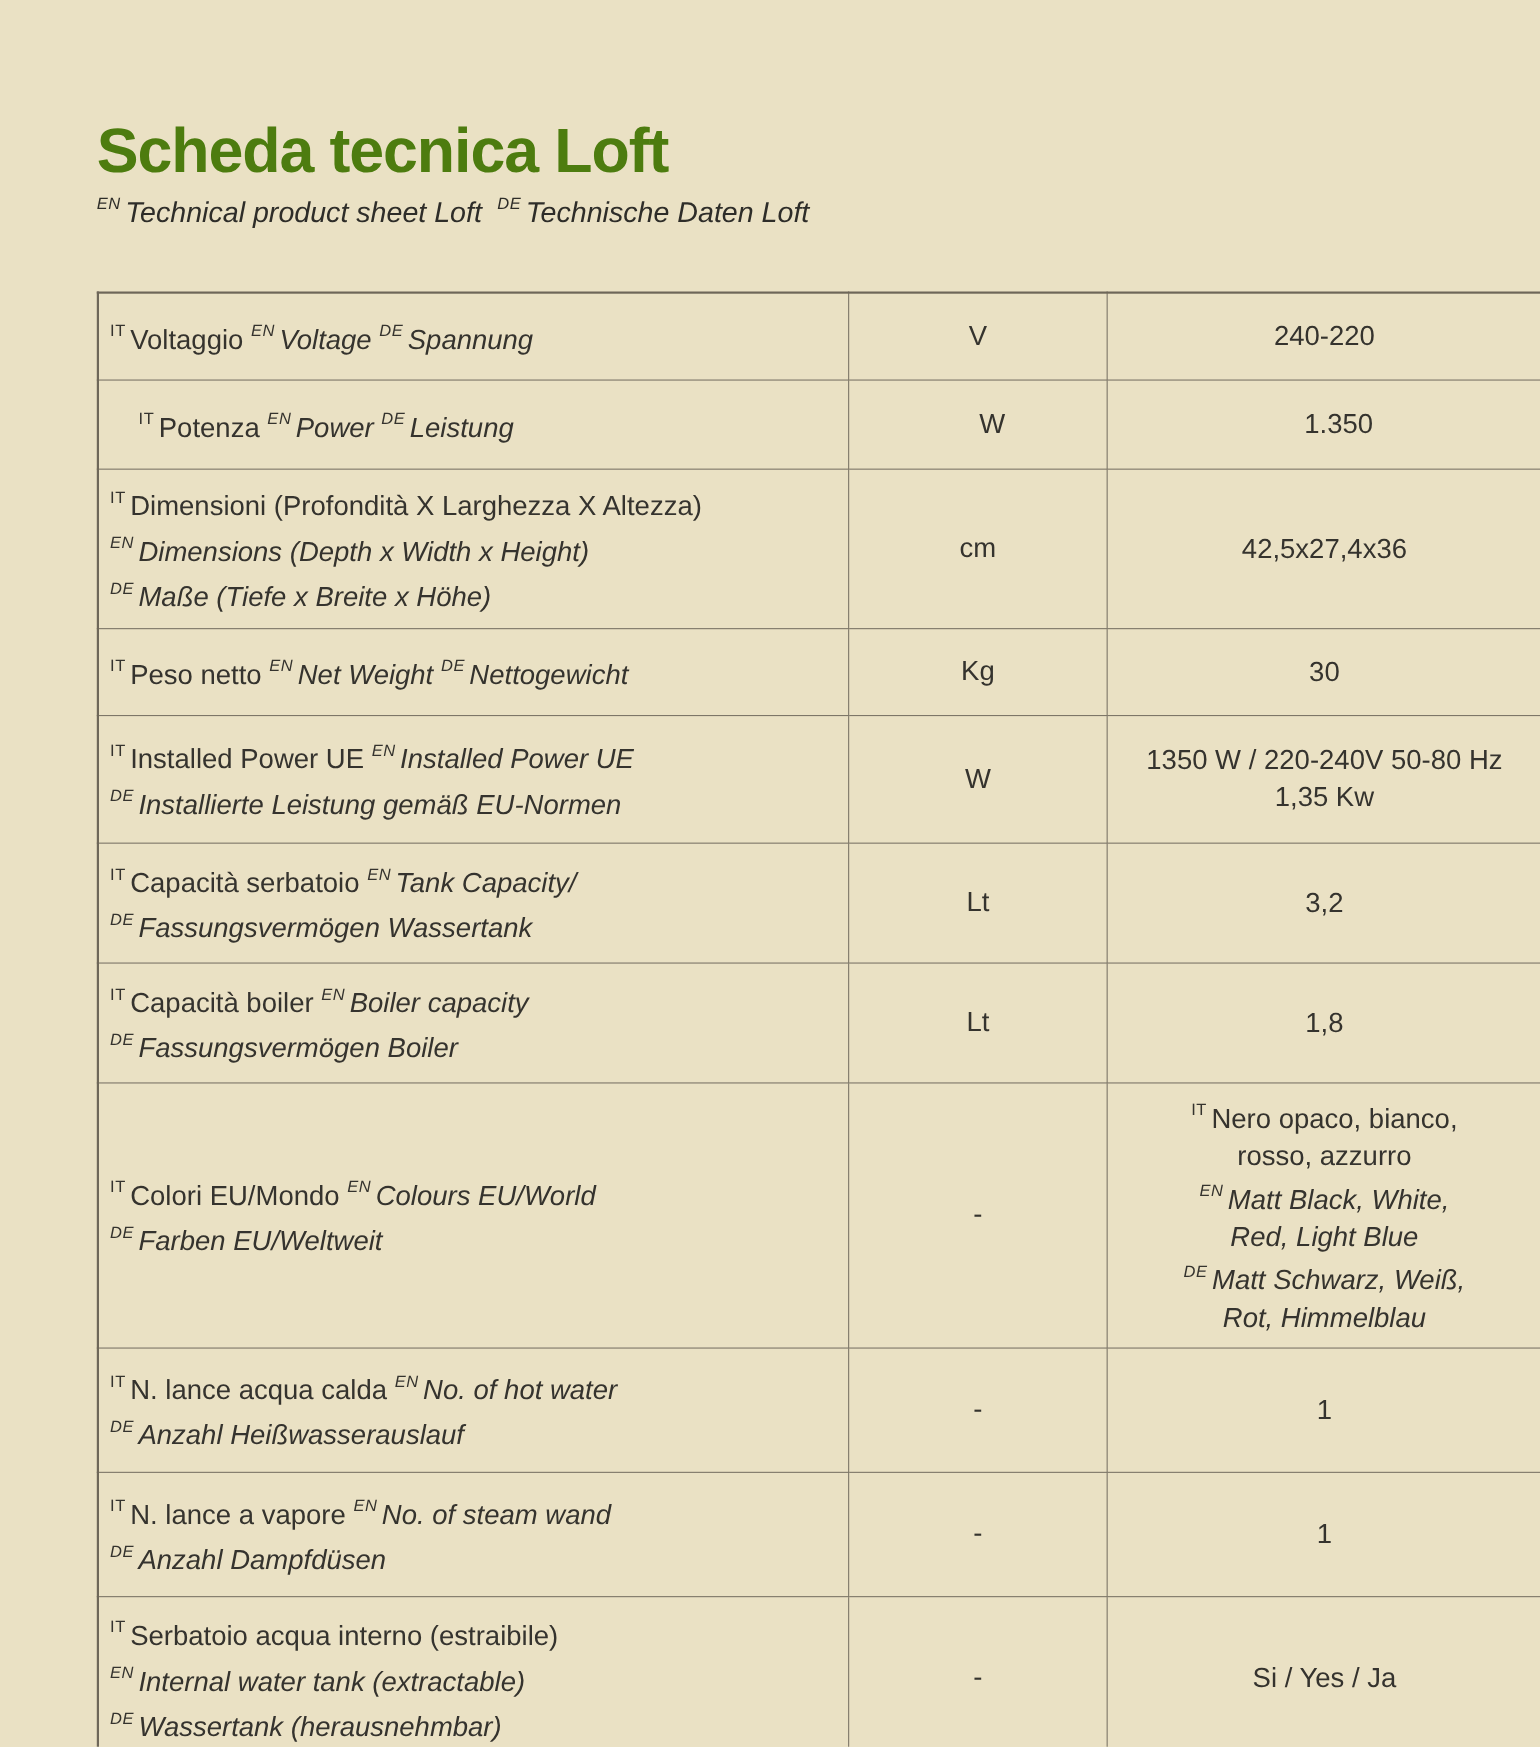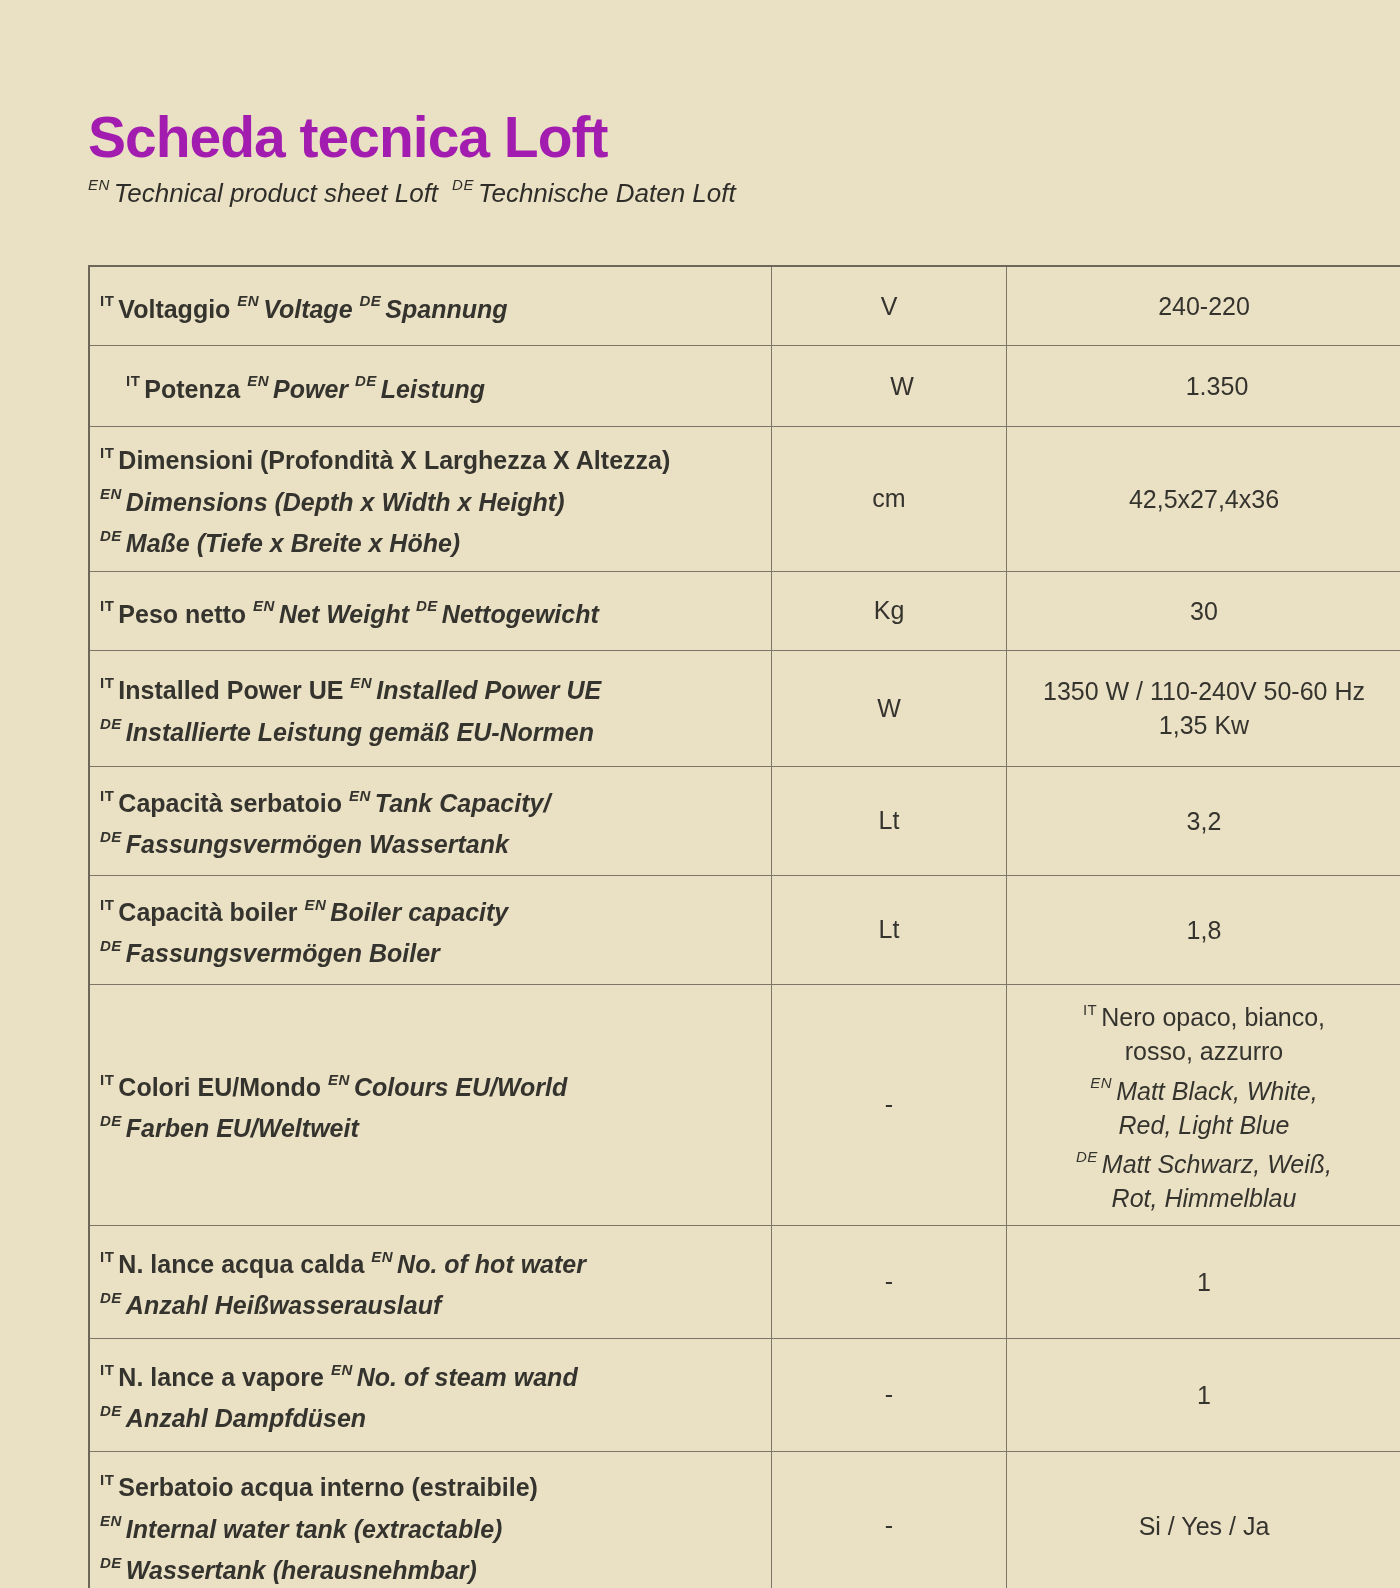--- a/index.html
+++ b/index.html
@@ -20,21 +20,21 @@
   }
   .header {
     position: absolute;
     left: 88px;
     top: 108px;
   }
   .title {
     font-size: 57px;
     font-weight: 600;
     letter-spacing: -1px;
-    color: #a21caf;
+    color: #4d7c0f;
     line-height: 1.05;
   }
   .subtitle {
     margin-top: 10px;
     font-size: 26px;
     color: #2e2d29;
     line-height: 1.2;
   }
   .subtitle .seg { font-style: italic; }
   .subtitle .seg + .seg { margin-left: 14px; margin-top: 30px; }
@@ -55,21 +55,21 @@
     table-layout: fixed;
     border: 2px solid #6e6759;
   }
   table.spec td {
     border: 1px solid #7d7668;
     vertical-align: middle;
     font-size: 25px;
     color: #35332e;
     padding: 10px 10px;
   }
-  td.c-label { width: 661px; text-align: left; padding-left: 22px; padding-right: 14px; font-weight: bold; }
+  td.c-label { width: 661px; text-align: left; padding-left: 22px; padding-right: 14px; }
   td.c-unit  { width: 214px; text-align: center; }
   td.c-value { width: 374px; text-align: center; }
   .line { line-height: 36px; white-space: nowrap; }
   .vline { line-height: 34px; text-align: center; }
   .seg.it { font-style: italic; }
   
   tr:nth-child(1)  td { height: 58px; }
   tr:nth-child(2)  td { height: 60px; padding-left: 36px; }
   tr:nth-child(3)  td { height: 120px; }
   tr:nth-child(4)  td { height: 58px; }
@@ -131,21 +131,21 @@
             <div class="vline"><span class="seg">30</span></div>
           </td>
         </tr>
         <tr>
           <td class="c-label">
             <div class="line"><span class="seg"><sup class="lang">IT</sup>Installed Power UE </span><span class="seg it"><sup class="lang">EN</sup>Installed Power UE</span></div>
             <div class="line"><span class="seg it"><sup class="lang">DE</sup>Installierte Leistung gemäß EU-Normen</span></div>
           </td>
           <td class="c-unit">W</td>
           <td class="c-value">
-            <div class="vline"><span class="seg">1350 W / 110-240V 50-60 Hz</span></div>
+            <div class="vline"><span class="seg">1350 W / 220-240V 50-80 Hz</span></div>
             <div class="vline"><span class="seg">1,35 Kw</span></div>
           </td>
         </tr>
         <tr>
           <td class="c-label">
             <div class="line"><span class="seg"><sup class="lang">IT</sup>Capacità serbatoio </span><span class="seg it"><sup class="lang">EN</sup>Tank Capacity/</span></div>
             <div class="line"><span class="seg it"><sup class="lang">DE</sup>Fassungsvermögen Wassertank</span></div>
           </td>
           <td class="c-unit">Lt</td>
           <td class="c-value">

